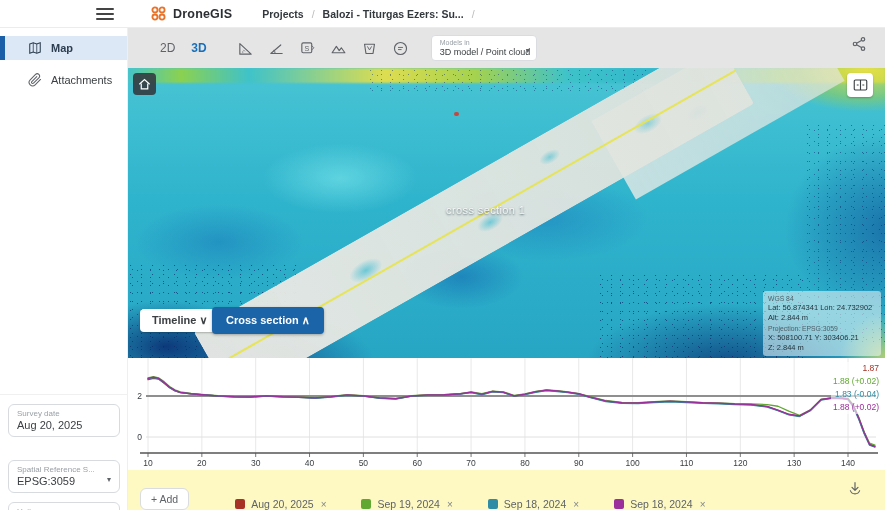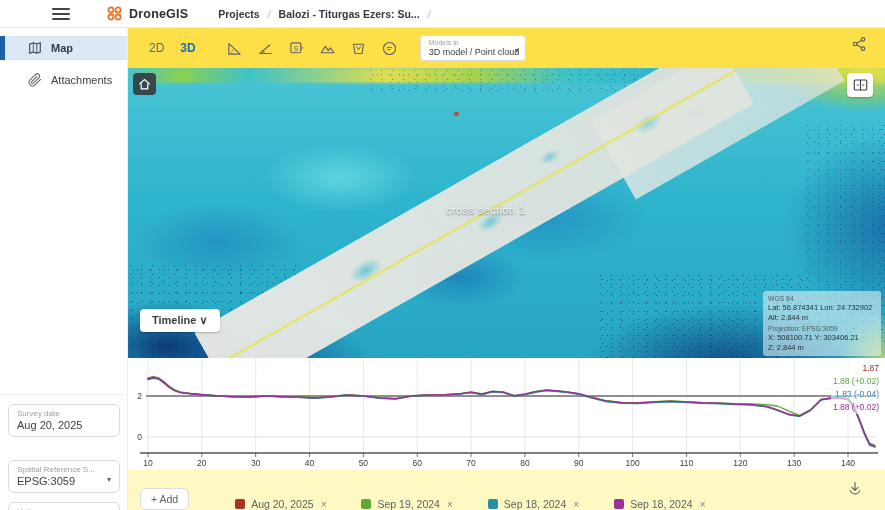--- a/index.html
+++ b/index.html
@@ -2,21 +2,21 @@
 <html><head>
 <meta charset="utf-8">
 <style>
   * { margin:0; padding:0; box-sizing:border-box; }
   html,body { width:885px; height:510px; overflow:hidden; background:#fff;
     font-family:"Liberation Sans", sans-serif; color:#3c4043; }
   #app { position:relative; width:885px; height:510px; background:#fff; }
 
   
   .header { position:absolute; left:0; top:0; width:885px; height:28px; background:#fff;
-    border-bottom:1px solid #ececec; display:flex; align-items:center; z-index:30; }
+    border-bottom:1px solid #ececec; display:flex; align-items:center; z-index:30;padding-left:44px; }
   .hamburger { margin-left:52px; width:18px; height:12px; display:flex; flex-direction:column;
     justify-content:space-between; cursor:pointer; }
   .hamburger span { height:2px; background:#444; border-radius:1px; }
   .brand { display:flex; align-items:center; margin-left:36px; gap:6px; }
   .brand-name { font-size:12.5px; font-weight:bold; color:#2b2f33; letter-spacing:.2px; }
   .crumbs { display:flex; align-items:center; margin-left:30px; gap:8px; font-size:10.5px; }
   .crumb { font-weight:bold; color:#33383d; white-space:nowrap; cursor:pointer; }
   .crumb-sep { color:#b9bcc0; }
   .crumb.current { font-weight:normal; color:#8a8f94; border:1px solid #e4e6e8; border-radius:4px;
     padding:2px 7px; }
@@ -34,22 +34,22 @@
   .side-panel { position:absolute; left:0; top:366px; width:128px; border-top:1px solid #f0f0f0; }
   .field-box { position:relative; margin:9px 8px 0 8px; border:1px solid #d7dbe0; border-radius:6px;
     padding:4px 8px 5px 8px; background:#fff; cursor:pointer; }
   .field-label { font-size:8px; color:#9aa0a6; margin-bottom:1px; white-space:nowrap;
     overflow:hidden; text-overflow:ellipsis; }
   .field-value { font-size:11px; color:#3c4043; white-space:nowrap; }
   .field-caret { position:absolute; right:8px; top:14px; font-size:8px; color:#5f6368; }
   .field-gap { height:14px; }
 
   
-  .toolbar { position:absolute; left:128px; top:28px; width:757px; height:40px; background:#fde047;
-    display:flex; align-items:center; z-index:25; }
+  .toolbar { position:absolute; left:128px; top:28px; width:757px; height:40px; background:#e5e5e5;
+    display:flex; align-items:center; z-index:25;padding-left:11px; }
   .view-toggle { display:flex; gap:10px; margin-left:18px; font-size:12px; }
   .view-btn { color:#5f6368; cursor:pointer; padding:2px 3px; }
   .view-btn.active { color:#1a6fba; font-weight:bold; }
   .tool-icons { display:flex; gap:7px; margin-left:24px; }
   .tool-btn { width:24px; height:24px; display:flex; align-items:center; justify-content:center;
     cursor:pointer; border-radius:4px; }
   .model-select { position:relative; margin-left:18px; width:106px; border:1px solid #dadce0;
     border-radius:4px; padding:3px 16px 3px 8px; cursor:pointer; background:#fff; }
   .model-select .field-label { font-size:7px; }
   .model-select .sel-value { font-size:9px; color:#3c4043; white-space:nowrap; }
@@ -283,20 +283,24 @@
         <rect x="2" y="3" width="20" height="16" rx="2" fill="none" stroke="#3c4043" stroke-width="1.8"></rect>
         <path d="M12 3v16" stroke="#3c4043" stroke-width="1.8"></path>
         <path d="M6 11h3M18 11h-3" stroke="#3c4043" stroke-width="1.6"></path>
       </svg>
     </div>
 
     <button class="btn-timeline">
       <span>Timeline</span>
       <span>∨</span>
     </button>
+    <button class="btn-cross">
+      <span>Cross section</span>
+      <span>∧</span>
+    </button>
 
     <div class="map-info">
       <div class="dim">WGS 84</div>
       <div>Lat: 56.874341  Lon: 24.732902</div>
       <div>Alt: 2.844 m</div>
       <div class="dim">Projection: EPSG:3059</div>
       <div>X: 508100.71   Y: 303406.21</div>
       <div>Z: 2.844 m</div>
     </div>
   </div>

